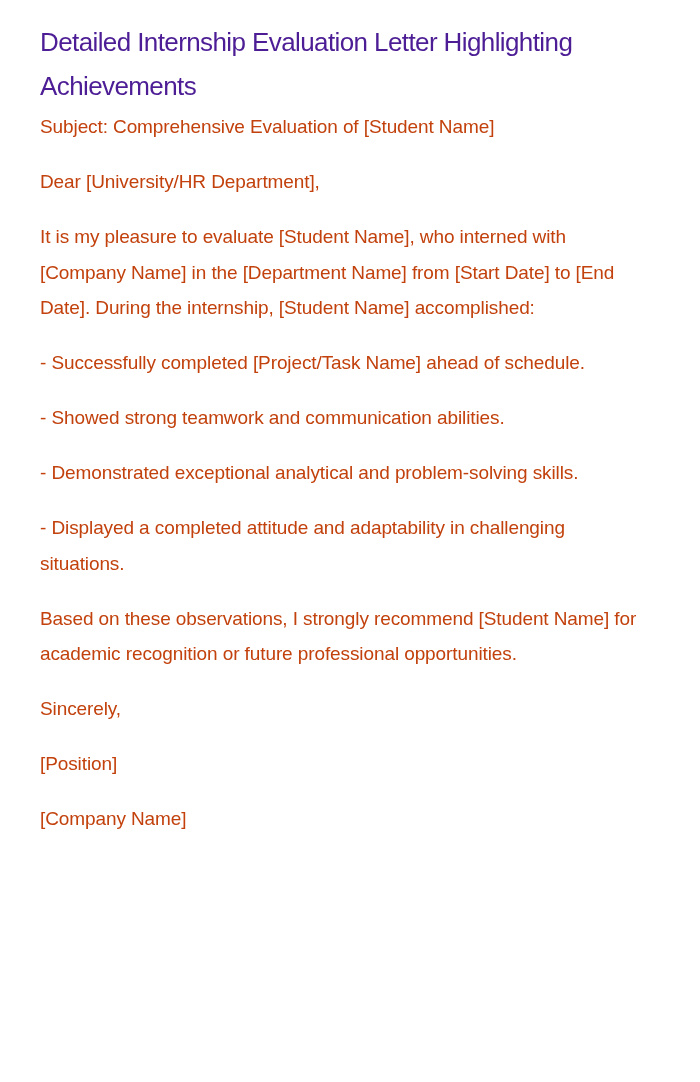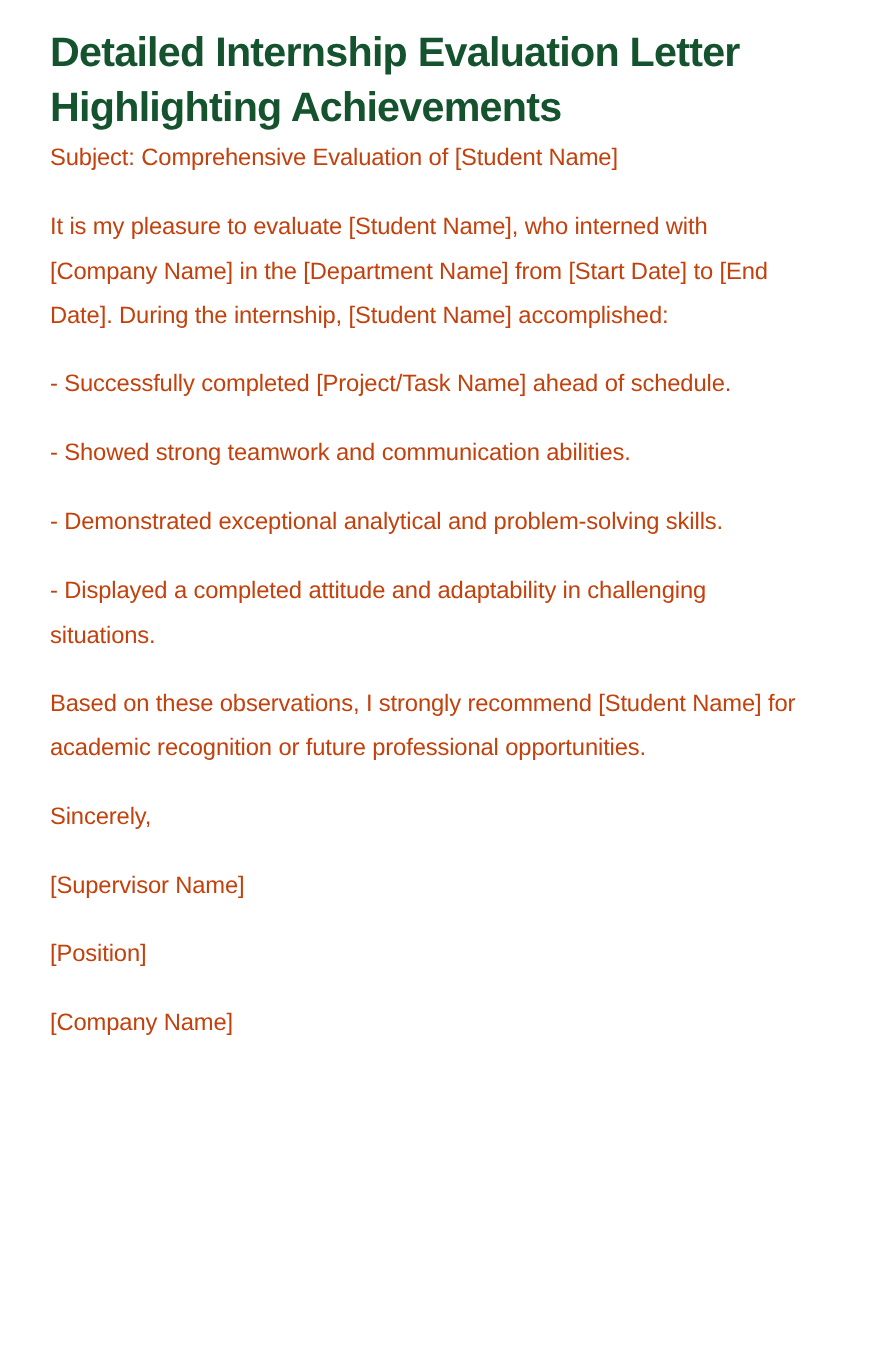--- a/index.html
+++ b/index.html
@@ -14,52 +14,52 @@
       font-family: "Liberation Sans", sans-serif;
       color: #111111;
     }
     .page {
       position: relative;
       padding: 20px 40px 0 40px;
       width: 620px;
     }
     .title {
       font-family: "Liberation Sans", sans-serif;
-      font-weight: bold;
-      font-size: 33px;
+      font-weight: normal;
+      font-size: 26px;
       line-height: 44px;
       letter-spacing: -0.6px;
       margin: 0 0 1px 0;
-      color: #14532d;
+      color: #4c1d95;
     }
     .para {
       font-size: 19px;
       line-height: 35.5px;
       margin: 0 0 19.5px 0;
       letter-spacing: -0.1px;
       color: #c2410c;
       width: 606px;
     }
   </style>
 </head>
 <body>
 
 <div class="page">
   <h1 class="title">Detailed Internship Evaluation Letter Highlighting Achievements</h1>
 
   <p class="para">Subject: Comprehensive Evaluation of [Student Name]</p>
 
+  <p class="para">Dear [University/HR Department],</p>
 
   <p class="para">It is my pleasure to evaluate [Student Name], who interned with [Company Name] in the [Department Name] from [Start Date] to [End Date]. During the internship, [Student Name] accomplished:</p>
 
   <p class="para">- Successfully completed [Project/Task Name] ahead of schedule.</p>
   <p class="para">- Showed strong teamwork and communication abilities.</p>
   <p class="para">- Demonstrated exceptional analytical and problem-solving skills.</p>
   <p class="para">- Displayed a completed attitude and adaptability in challenging situations.</p>
 
   <p class="para">Based on these observations, I strongly recommend [Student Name] for academic recognition or future professional opportunities.</p>
 
   <p class="para">Sincerely,</p>
 
-  <p class="para">[Supervisor Name]</p>
   <p class="para">[Position]</p>
   <p class="para">[Company Name]</p>
 </div>
 
 </body></html>

